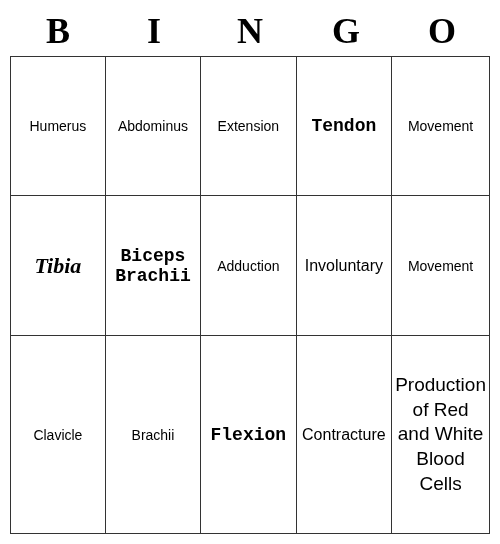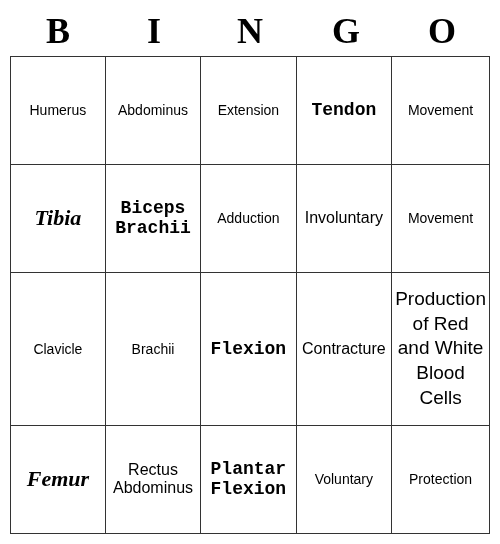--- a/index.html
+++ b/index.html
@@ -100,21 +100,14 @@
         <td class="cell-small">Involuntary</td>
         <td class="cell-normal">Movement</td>
       </tr>
       <tr>
         <td class="cell-normal">Clavicle</td>
         <td class="cell-normal">Brachii</td>
         <td class="cell-medium">Flexion</td>
         <td class="cell-small">Contracture</td>
         <td class="cell-multi">Production of Red and White Blood Cells</td>
       </tr>
-      <tr>
-        <td class="cell-large">Femur</td>
-        <td class="cell-small">Rectus<br>Abdominus</td>
-        <td class="cell-medium">Plantar<br>Flexion</td>
-        <td class="cell-normal">Voluntary</td>
-        <td class="cell-normal">Protection</td>
-      </tr>
     </tbody>
 </table>
 
 </body></html>

